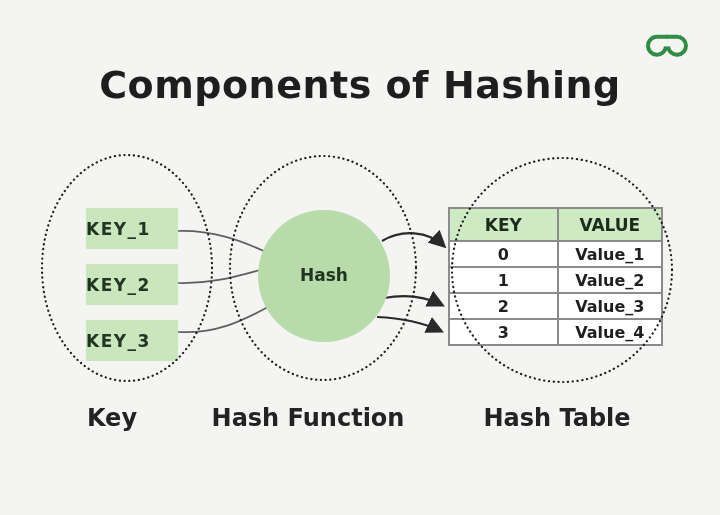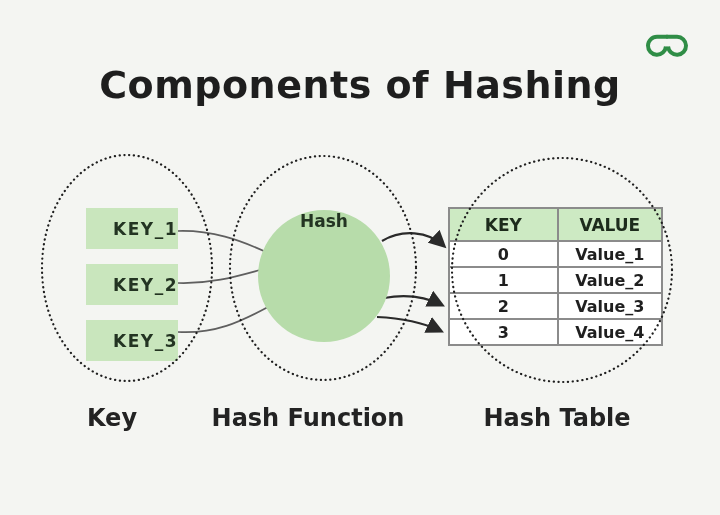--- a/index.html
+++ b/index.html
@@ -42,32 +42,32 @@
     stroke-width:1.7;
   }
   .arrow{
     fill:none;
     stroke:var(--arrow-color,#2a2a2a);
     stroke-width:2.2;
   }
   .key-box{
     position:absolute;left:86px;width:92px;height:41px;
     background:var(--box-green,#c9e6bd);
-    display:flex;align-items:center;justify-content:flex-end;
+    display:flex;align-items:center;justify-content:flex-start;
     font-size:17px;font-weight:700;letter-spacing:1.5px;
     color:var(--text-dark,#233422);
   }
   #key-box-1{top:208px;}
   #key-box-2{top:264px;}
   #key-box-3{top:320px;}
   .hash-circle{
     position:absolute;left:258px;top:210px;width:132px;height:132px;
     border-radius:50%;
     background:var(--circle-green,#b7dcaa);
-    display:flex;flex-direction:column;align-items:center;justify-content:space-between;
+    display:flex;flex-direction:column;align-items:center;justify-content:center;
     font-size:17px;font-weight:700;line-height:1.4;
     color:var(--text-dark,#233422);
   }
   .hash-table-wrap{
     position:absolute;left:448px;top:207px;width:215px;
   }
   table.hash-table{
     border-collapse:collapse;width:100%;
     background:#ffffff;
   }

